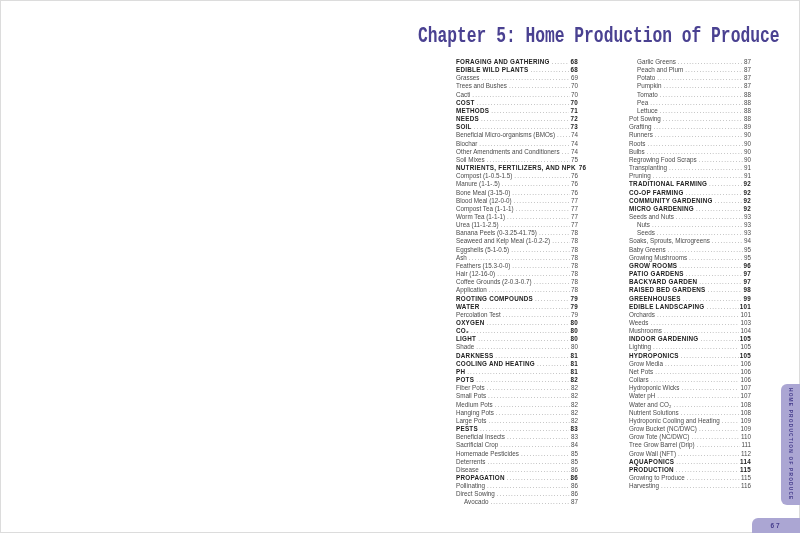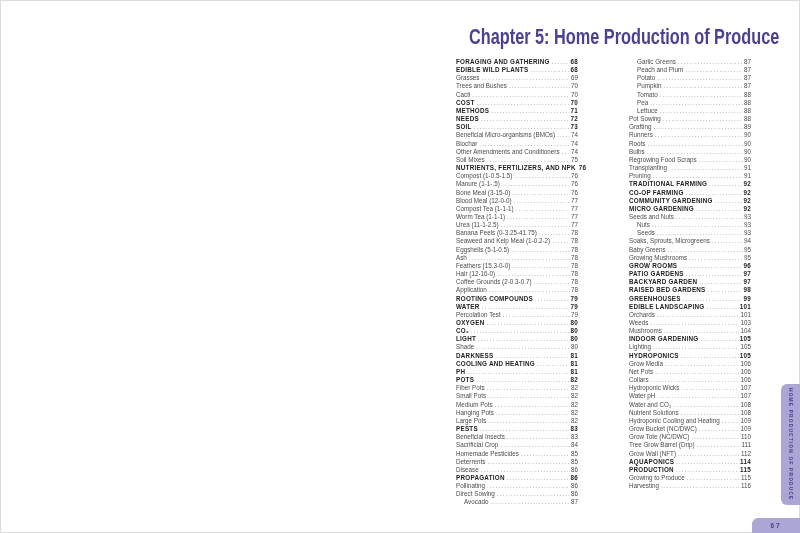--- a/index.html
+++ b/index.html
@@ -7,21 +7,21 @@
     width:800px;height:533px;position:relative;overflow:hidden;
     background:#ffffff;
     font-family:"Liberation Sans","DejaVu Sans",sans-serif;
     --accent:#4a4191;
     --tab-bg:#aba6d3;
     --tab-text:#453c8c;
   }
   .page-edge{position:absolute;inset:0;border:1px solid #dcdcdc;pointer-events:none;}
 
   
-  .title-wrap{position:absolute;top:24px;right:21px;text-align:right;white-space:nowrap;}
+  .title-wrap{position:absolute;top:24px;right:21px;text-align:right;white-space:nowrap;font-family:Liberation Mono, monospace;}
   .title{
     display:inline-block;
     font-size:22px;font-weight:bold;color:var(--accent);
     transform:scaleX(0.74);transform-origin:right center;
     letter-spacing:0px;
   }
 
   
   .toc-col{position:absolute;top:58px;width:122px;}
   .toc-col.left{left:456px;}

